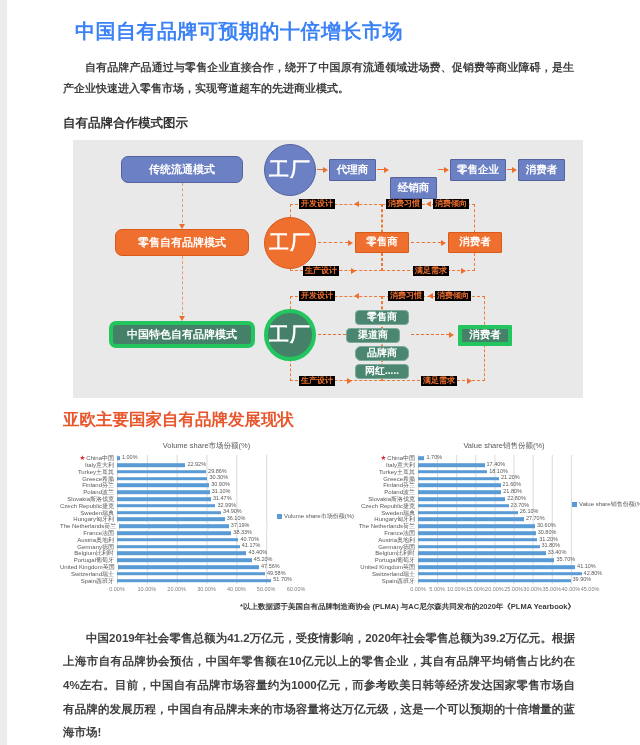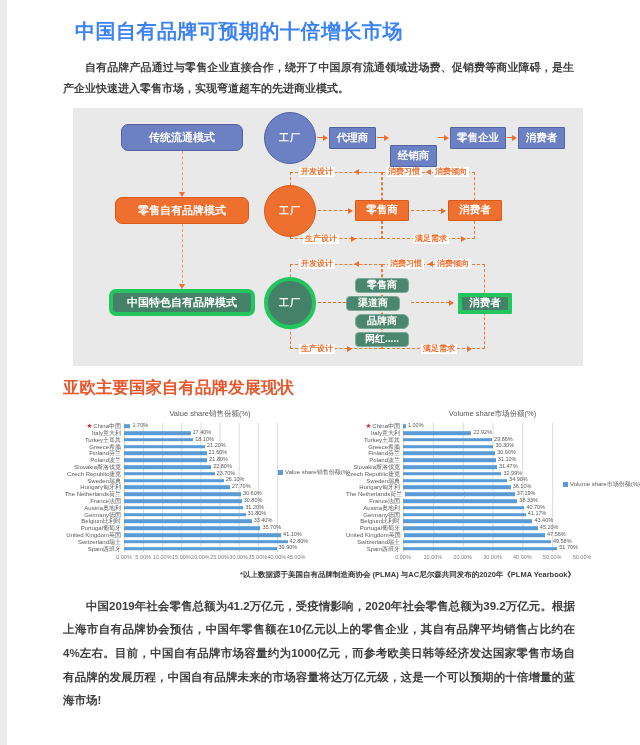--- a/index.html
+++ b/index.html
@@ -14,30 +14,30 @@
   .h3 { margin:15px 0 0 63px; font-size:12.5px; font-weight:700; color:#333; }
   .h2 { margin:11px 0 0 63px; font-size:16.5px; font-weight:800; color:#E8562C; }
   .footnote { margin:4px 65px 0 0; text-align:right; font-size:7.5px; font-weight:700; color:#3a3a3a; }
   .closing { margin:15px 65px 0 63px; font-size:11.5px; font-weight:600; color:#3f3f3f; line-height:2.05; text-align:justify; text-indent:2em; }
 
   
   .panel { position:relative; margin:8px 0 0 73px; width:510px; height:258px; background:#E9E9E9;padding-left:32px; }
   .box { position:absolute; display:flex; align-items:center; justify-content:center; color:#fff; font-weight:700; border-radius:1px; z-index:2; }
   .mode { font-size:11px; border-radius:7px; }
   .node { font-size:10.5px; }
-  .circle { border-radius:50%; font-size:10px; letter-spacing:1px; }
+  .circle { border-radius:50%; font-size:20px; letter-spacing:1px; }
   .blue  { background:#6C80C4; border:1px solid #55629F; }
   .orange{ background:#EE6F2E; border:1px solid #D85B1C; }
   .green { background:#458069; border:4px solid #22c55e; }
   .stackbox { background:#4A8670; border:1px solid #7BAA97; font-size:10px; border-radius:4px; }
 
   .loop { position:absolute; border:1px dashed #EE7A35; z-index:1; }
   .loop.top { border-bottom:0; }
   .loop.bot { border-top:0; }
-  .fb { position:absolute; z-index:3; background:#ffffff; color:#ED6F2F; font-size:8px; font-weight:700; line-height:10px; padding:0 2px; white-space:nowrap; }
+  .fb { position:absolute; z-index:3; background:#000000; color:#ED6F2F; font-size:8px; font-weight:700; line-height:10px; padding:0 2px; white-space:nowrap; }
   .tri { position:absolute; width:0; height:0; z-index:3; }
   .tri.l { border-top:3px solid transparent; border-bottom:3px solid transparent; border-right:5px solid #ED6F2F; }
   .tri.r { border-top:3px solid transparent; border-bottom:3px solid transparent; border-left:5px solid #ED6F2F; }
   .tri.d { border-left:3px solid transparent; border-right:3px solid transparent; border-top:5px solid #ED6F2F; }
   .harrow { position:absolute; height:6px; display:flex; align-items:center; z-index:1; }
   .harrow .ln { flex:1; height:0; border-top:1px dashed #ED6F2F; }
   .harrow.solid .ln { border-top-style:solid; }
   .harrow .hd { width:0; height:0; border-top:3px solid transparent; border-bottom:3px solid transparent; border-left:5px solid #ED6F2F; }
   .vline { position:absolute; width:0; border-left:1px dashed #EE9A63; z-index:0; }
 
@@ -65,20 +65,21 @@
 </style>
 </head>
 <body>
 
 <div class="page">
   <div class="edge"></div>
 
   <div class="h1">中国自有品牌可预期的十倍增长市场</div>
   <p class="intro">自有品牌产品通过与零售企业直接合作，绕开了中国原有流通领域进场费、促销费等商业障碍，是生产企业快速进入零售市场，实现弯道超车的先进商业模式。</p>
 
+  <div class="h3">自有品牌合作模式图示</div>
 
   <div class="panel">
 
     <div class="vline" style="left:109px;top:43px;height:45px;"></div>
     <div class="tri d" style="left:106px;top:84px;"></div>
     <div class="vline" style="left:109px;top:116px;height:64px;"></div>
     <div class="tri d" style="left:106px;top:176px;"></div>
 
     <div class="box mode blue" style="left:48px;top:16px;width:122px;height:27px;">传统流通模式</div>
     <div class="box circle blue" style="left:191px;top:4px;width:52px;height:52px;">工厂</div>
@@ -157,20 +158,190 @@
     <div class="harrow" style="left:338px;top:192px;width:43px;">
         <div class="ln"></div>
         <div class="hd"></div>
       </div>
     <div class="box node green" style="left:385px;top:185px;width:54px;height:21px;">消费者</div>
   </div>
 
   <div class="h2">亚欧主要国家自有品牌发展现状</div>
 
   <div class="charts">
+    <div class="chart chart-1">
+      <div class="c-title">Volume share市场份额(%)</div>
+      <div class="c-body">
+          <div class="c-row">
+            <span class="c-label"><span class="c-star">★</span>China中国</span>
+            <div class="c-plot">
+              <div class="c-bar" style="width: 1.66667%; background: rgb(91, 155, 213);">
+                <span class="c-val">1.00%</span>
+              </div>
+            </div>
+          </div>
+          <div class="c-row">
+            <span class="c-label">Italy意大利</span>
+            <div class="c-plot">
+              <div class="c-bar" style="width: 38.2%; background: rgb(91, 155, 213);">
+                <span class="c-val">22.92%</span>
+              </div>
+            </div>
+          </div>
+          <div class="c-row">
+            <span class="c-label">Turkey土耳其</span>
+            <div class="c-plot">
+              <div class="c-bar" style="width: 49.7667%; background: rgb(91, 155, 213);">
+                <span class="c-val">29.86%</span>
+              </div>
+            </div>
+          </div>
+          <div class="c-row">
+            <span class="c-label">Greece希腊</span>
+            <div class="c-plot">
+              <div class="c-bar" style="width: 50.5%; background: rgb(91, 155, 213);">
+                <span class="c-val">30.30%</span>
+              </div>
+            </div>
+          </div>
+          <div class="c-row">
+            <span class="c-label">Finland芬兰</span>
+            <div class="c-plot">
+              <div class="c-bar" style="width: 51.5%; background: rgb(91, 155, 213);">
+                <span class="c-val">30.90%</span>
+              </div>
+            </div>
+          </div>
+          <div class="c-row">
+            <span class="c-label">Poland波兰</span>
+            <div class="c-plot">
+              <div class="c-bar" style="width: 51.8333%; background: rgb(91, 155, 213);">
+                <span class="c-val">31.10%</span>
+              </div>
+            </div>
+          </div>
+          <div class="c-row">
+            <span class="c-label">Slovakia斯洛伐克</span>
+            <div class="c-plot">
+              <div class="c-bar" style="width: 52.45%; background: rgb(91, 155, 213);">
+                <span class="c-val">31.47%</span>
+              </div>
+            </div>
+          </div>
+          <div class="c-row">
+            <span class="c-label">Czech Republic捷克</span>
+            <div class="c-plot">
+              <div class="c-bar" style="width: 54.9833%; background: rgb(91, 155, 213);">
+                <span class="c-val">32.99%</span>
+              </div>
+            </div>
+          </div>
+          <div class="c-row">
+            <span class="c-label">Sweden瑞典</span>
+            <div class="c-plot">
+              <div class="c-bar" style="width: 58.1667%; background: rgb(91, 155, 213);">
+                <span class="c-val">34.90%</span>
+              </div>
+            </div>
+          </div>
+          <div class="c-row">
+            <span class="c-label">Hungary匈牙利</span>
+            <div class="c-plot">
+              <div class="c-bar" style="width: 60.1667%; background: rgb(91, 155, 213);">
+                <span class="c-val">36.10%</span>
+              </div>
+            </div>
+          </div>
+          <div class="c-row">
+            <span class="c-label">The Netherlands荷兰</span>
+            <div class="c-plot">
+              <div class="c-bar" style="width: 61.9833%; background: rgb(91, 155, 213);">
+                <span class="c-val">37.19%</span>
+              </div>
+            </div>
+          </div>
+          <div class="c-row">
+            <span class="c-label">France法国</span>
+            <div class="c-plot">
+              <div class="c-bar" style="width: 63.8833%; background: rgb(91, 155, 213);">
+                <span class="c-val">38.33%</span>
+              </div>
+            </div>
+          </div>
+          <div class="c-row">
+            <span class="c-label">Austria奥地利</span>
+            <div class="c-plot">
+              <div class="c-bar" style="width: 67.8333%; background: rgb(91, 155, 213);">
+                <span class="c-val">40.70%</span>
+              </div>
+            </div>
+          </div>
+          <div class="c-row">
+            <span class="c-label">Germany德国</span>
+            <div class="c-plot">
+              <div class="c-bar" style="width: 68.6167%; background: rgb(91, 155, 213);">
+                <span class="c-val">41.17%</span>
+              </div>
+            </div>
+          </div>
+          <div class="c-row">
+            <span class="c-label">Belgium比利时</span>
+            <div class="c-plot">
+              <div class="c-bar" style="width: 72.3333%; background: rgb(91, 155, 213);">
+                <span class="c-val">43.40%</span>
+              </div>
+            </div>
+          </div>
+          <div class="c-row">
+            <span class="c-label">Portugal葡萄牙</span>
+            <div class="c-plot">
+              <div class="c-bar" style="width: 75.3333%; background: rgb(91, 155, 213);">
+                <span class="c-val">45.20%</span>
+              </div>
+            </div>
+          </div>
+          <div class="c-row">
+            <span class="c-label">United Kingdom英国</span>
+            <div class="c-plot">
+              <div class="c-bar" style="width: 79.2667%; background: rgb(91, 155, 213);">
+                <span class="c-val">47.56%</span>
+              </div>
+            </div>
+          </div>
+          <div class="c-row">
+            <span class="c-label">Switzerland瑞士</span>
+            <div class="c-plot">
+              <div class="c-bar" style="width: 82.6333%; background: rgb(91, 155, 213);">
+                <span class="c-val">49.58%</span>
+              </div>
+            </div>
+          </div>
+          <div class="c-row">
+            <span class="c-label">Spain西班牙</span>
+            <div class="c-plot">
+              <div class="c-bar" style="width: 86.1667%; background: rgb(91, 155, 213);">
+                <span class="c-val">51.70%</span>
+              </div>
+            </div>
+          </div>
+        </div>
+      <div class="c-axis">
+          <span class="c-tick" style="left: 0%;">0.00%</span>
+          <span class="c-tick" style="left: 16.6667%;">10.00%</span>
+          <span class="c-tick" style="left: 33.3333%;">20.00%</span>
+          <span class="c-tick" style="left: 50%;">30.00%</span>
+          <span class="c-tick" style="left: 66.6667%;">40.00%</span>
+          <span class="c-tick" style="left: 83.3333%;">50.00%</span>
+          <span class="c-tick" style="left: 100%;">60.00%</span>
+        </div>
+      <div class="c-legend">
+          <span class="sq"></span>
+          <span class="c-legend-label">Volume share市场份额(%)</span>
+        </div>
+    </div>
     <div class="chart chart-2">
       <div class="c-title">Value share销售份额(%)</div>
       <div class="c-body">
           <div class="c-row">
             <span class="c-label"><span class="c-star">★</span>China中国</span>
             <div class="c-plot">
               <div class="c-bar" style="width: 3.77778%; background: rgb(91, 155, 213);">
                 <span class="c-val">1.70%</span>
               </div>
             </div>
@@ -330,188 +501,18 @@
           <span class="c-tick" style="left: 66.6667%;">30.00%</span>
           <span class="c-tick" style="left: 77.7778%;">35.00%</span>
           <span class="c-tick" style="left: 88.8889%;">40.00%</span>
           <span class="c-tick" style="left: 100%;">45.00%</span>
         </div>
       <div class="c-legend">
           <span class="sq"></span>
           <span class="c-legend-label">Value share销售份额(%)</span>
         </div>
     </div>
-    <div class="chart chart-1">
-      <div class="c-title">Volume share市场份额(%)</div>
-      <div class="c-body">
-          <div class="c-row">
-            <span class="c-label"><span class="c-star">★</span>China中国</span>
-            <div class="c-plot">
-              <div class="c-bar" style="width: 1.66667%; background: rgb(91, 155, 213);">
-                <span class="c-val">1.00%</span>
-              </div>
-            </div>
-          </div>
-          <div class="c-row">
-            <span class="c-label">Italy意大利</span>
-            <div class="c-plot">
-              <div class="c-bar" style="width: 38.2%; background: rgb(91, 155, 213);">
-                <span class="c-val">22.92%</span>
-              </div>
-            </div>
-          </div>
-          <div class="c-row">
-            <span class="c-label">Turkey土耳其</span>
-            <div class="c-plot">
-              <div class="c-bar" style="width: 49.7667%; background: rgb(91, 155, 213);">
-                <span class="c-val">29.86%</span>
-              </div>
-            </div>
-          </div>
-          <div class="c-row">
-            <span class="c-label">Greece希腊</span>
-            <div class="c-plot">
-              <div class="c-bar" style="width: 50.5%; background: rgb(91, 155, 213);">
-                <span class="c-val">30.30%</span>
-              </div>
-            </div>
-          </div>
-          <div class="c-row">
-            <span class="c-label">Finland芬兰</span>
-            <div class="c-plot">
-              <div class="c-bar" style="width: 51.5%; background: rgb(91, 155, 213);">
-                <span class="c-val">30.90%</span>
-              </div>
-            </div>
-          </div>
-          <div class="c-row">
-            <span class="c-label">Poland波兰</span>
-            <div class="c-plot">
-              <div class="c-bar" style="width: 51.8333%; background: rgb(91, 155, 213);">
-                <span class="c-val">31.10%</span>
-              </div>
-            </div>
-          </div>
-          <div class="c-row">
-            <span class="c-label">Slovakia斯洛伐克</span>
-            <div class="c-plot">
-              <div class="c-bar" style="width: 52.45%; background: rgb(91, 155, 213);">
-                <span class="c-val">31.47%</span>
-              </div>
-            </div>
-          </div>
-          <div class="c-row">
-            <span class="c-label">Czech Republic捷克</span>
-            <div class="c-plot">
-              <div class="c-bar" style="width: 54.9833%; background: rgb(91, 155, 213);">
-                <span class="c-val">32.99%</span>
-              </div>
-            </div>
-          </div>
-          <div class="c-row">
-            <span class="c-label">Sweden瑞典</span>
-            <div class="c-plot">
-              <div class="c-bar" style="width: 58.1667%; background: rgb(91, 155, 213);">
-                <span class="c-val">34.90%</span>
-              </div>
-            </div>
-          </div>
-          <div class="c-row">
-            <span class="c-label">Hungary匈牙利</span>
-            <div class="c-plot">
-              <div class="c-bar" style="width: 60.1667%; background: rgb(91, 155, 213);">
-                <span class="c-val">36.10%</span>
-              </div>
-            </div>
-          </div>
-          <div class="c-row">
-            <span class="c-label">The Netherlands荷兰</span>
-            <div class="c-plot">
-              <div class="c-bar" style="width: 61.9833%; background: rgb(91, 155, 213);">
-                <span class="c-val">37.19%</span>
-              </div>
-            </div>
-          </div>
-          <div class="c-row">
-            <span class="c-label">France法国</span>
-            <div class="c-plot">
-              <div class="c-bar" style="width: 63.8833%; background: rgb(91, 155, 213);">
-                <span class="c-val">38.33%</span>
-              </div>
-            </div>
-          </div>
-          <div class="c-row">
-            <span class="c-label">Austria奥地利</span>
-            <div class="c-plot">
-              <div class="c-bar" style="width: 67.8333%; background: rgb(91, 155, 213);">
-                <span class="c-val">40.70%</span>
-              </div>
-            </div>
-          </div>
-          <div class="c-row">
-            <span class="c-label">Germany德国</span>
-            <div class="c-plot">
-              <div class="c-bar" style="width: 68.6167%; background: rgb(91, 155, 213);">
-                <span class="c-val">41.17%</span>
-              </div>
-            </div>
-          </div>
-          <div class="c-row">
-            <span class="c-label">Belgium比利时</span>
-            <div class="c-plot">
-              <div class="c-bar" style="width: 72.3333%; background: rgb(91, 155, 213);">
-                <span class="c-val">43.40%</span>
-              </div>
-            </div>
-          </div>
-          <div class="c-row">
-            <span class="c-label">Portugal葡萄牙</span>
-            <div class="c-plot">
-              <div class="c-bar" style="width: 75.3333%; background: rgb(91, 155, 213);">
-                <span class="c-val">45.20%</span>
-              </div>
-            </div>
-          </div>
-          <div class="c-row">
-            <span class="c-label">United Kingdom英国</span>
-            <div class="c-plot">
-              <div class="c-bar" style="width: 79.2667%; background: rgb(91, 155, 213);">
-                <span class="c-val">47.56%</span>
-              </div>
-            </div>
-          </div>
-          <div class="c-row">
-            <span class="c-label">Switzerland瑞士</span>
-            <div class="c-plot">
-              <div class="c-bar" style="width: 82.6333%; background: rgb(91, 155, 213);">
-                <span class="c-val">49.58%</span>
-              </div>
-            </div>
-          </div>
-          <div class="c-row">
-            <span class="c-label">Spain西班牙</span>
-            <div class="c-plot">
-              <div class="c-bar" style="width: 86.1667%; background: rgb(91, 155, 213);">
-                <span class="c-val">51.70%</span>
-              </div>
-            </div>
-          </div>
-        </div>
-      <div class="c-axis">
-          <span class="c-tick" style="left: 0%;">0.00%</span>
-          <span class="c-tick" style="left: 16.6667%;">10.00%</span>
-          <span class="c-tick" style="left: 33.3333%;">20.00%</span>
-          <span class="c-tick" style="left: 50%;">30.00%</span>
-          <span class="c-tick" style="left: 66.6667%;">40.00%</span>
-          <span class="c-tick" style="left: 83.3333%;">50.00%</span>
-          <span class="c-tick" style="left: 100%;">60.00%</span>
-        </div>
-      <div class="c-legend">
-          <span class="sq"></span>
-          <span class="c-legend-label">Volume share市场份额(%)</span>
-        </div>
-    </div>
   </div>
 
   <div class="footnote">*以上数据源于美国自有品牌制造商协会 (PLMA) 与AC尼尔森共同发布的2020年《PLMA Yearbook》</div>
 
   <p class="closing">中国2019年社会零售总额为41.2万亿元，受疫情影响，2020年社会零售总额为39.2万亿元。根据上海市自有品牌协会预估，中国年零售额在10亿元以上的零售企业，其自有品牌平均销售占比约在4%左右。目前，中国自有品牌市场容量约为1000亿元，而参考欧美日韩等经济发达国家零售市场自有品牌的发展历程，中国自有品牌未来的市场容量将达万亿元级，这是一个可以预期的十倍增量的蓝海市场!</p>
 </div>
 
 </body></html>

